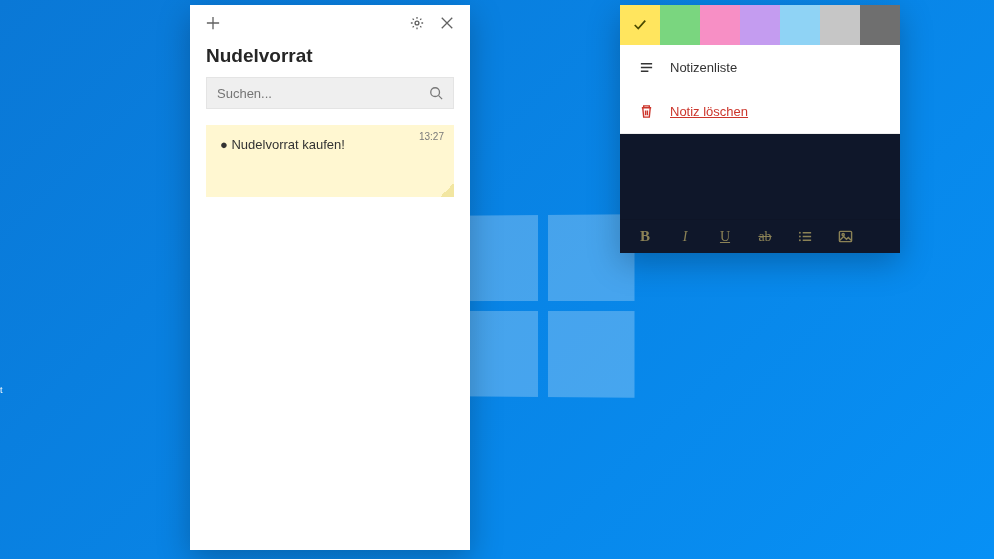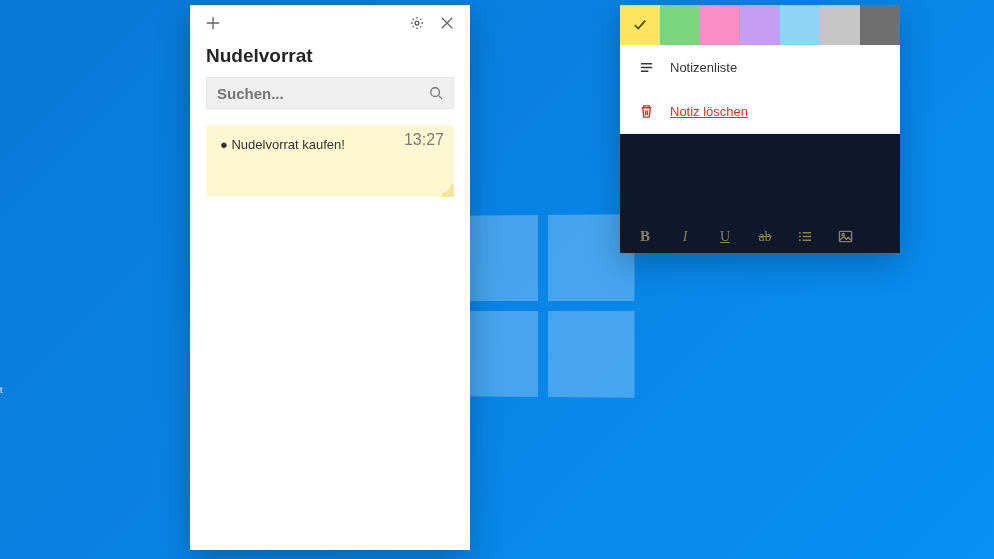--- a/index.html
+++ b/index.html
@@ -34,37 +34,37 @@
     padding: 4px 16px 10px 16px;
     font-size: 19px; font-weight: 700; color: #262626;
   }
   .nw-search {
     margin: 0 16px; height: 32px;
     background: #efefef; border: 1px solid #e4e4e4;
     display: flex; align-items: center; padding: 0 10px;
   }
   .nw-search input {
     flex: 1; border: none; background: transparent; outline: none;
-    font-size: 15px; color: #707070; font-weight: bold;
+    font-size: 13px; color: #707070;
   }
   .nw-search .sico { width: 14px; height: 14px; stroke: #777; fill: none; stroke-width: 1.5; }
   .nw-list { padding: 16px; }
   .note-card {
     position: relative;
     background: #fff7d1;
     padding: 12px 14px 14px 14px;
     font-size: 13px; color: #333;
     min-height: 72px;
   }
   .note-card::after {
     content: ""; position: absolute; right: 0; bottom: 0;
     width: 14px; height: 14px;
     background: linear-gradient(135deg, #fff7d1 0 50%, #f2e6a1 50% 100%);
   }
-  .note-time { position: absolute; top: 6px; right: 10px; font-size: 16px; color: #7a7a7a; margin-left: 12px; }
+  .note-time { position: absolute; top: 6px; right: 10px; font-size: 10px; color: #7a7a7a; margin-left: 12px; }
   .note-title { font-weight: 700; margin-bottom: 10px; }
   .note-body { font-size: 13px; }
 
   
   .sticky {
     position: absolute; left: 620px; top: 5px;
     width: 280px; height: 248px;
     background: #0f172a;
     box-shadow: 0 10px 30px rgba(0,0,0,0.25);
     display: flex; flex-direction: column;

